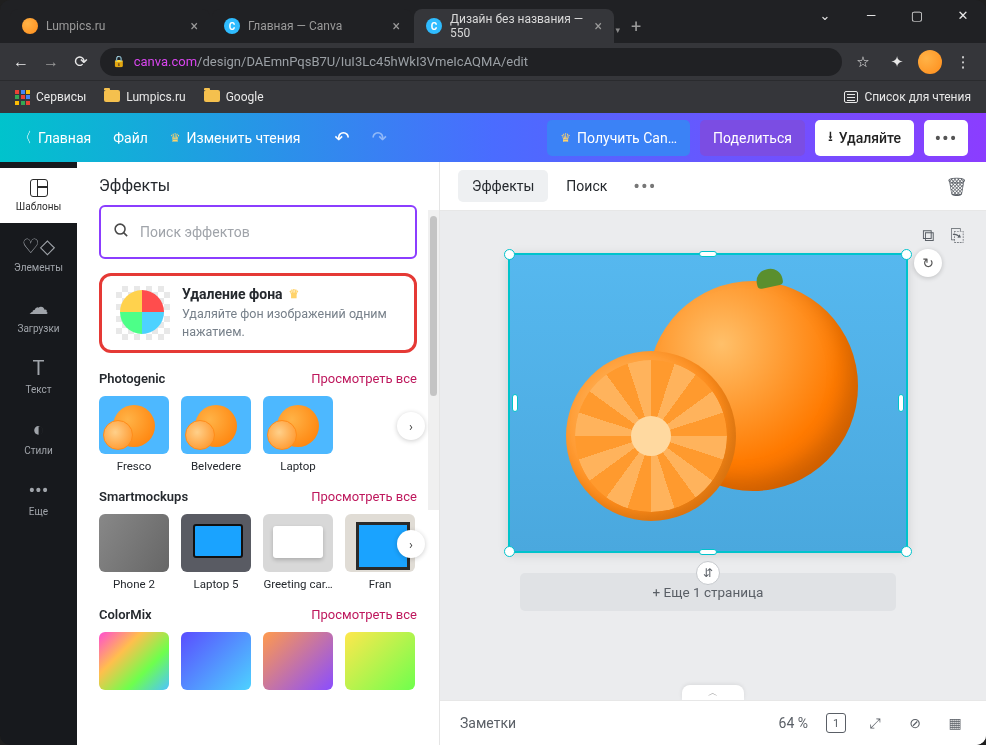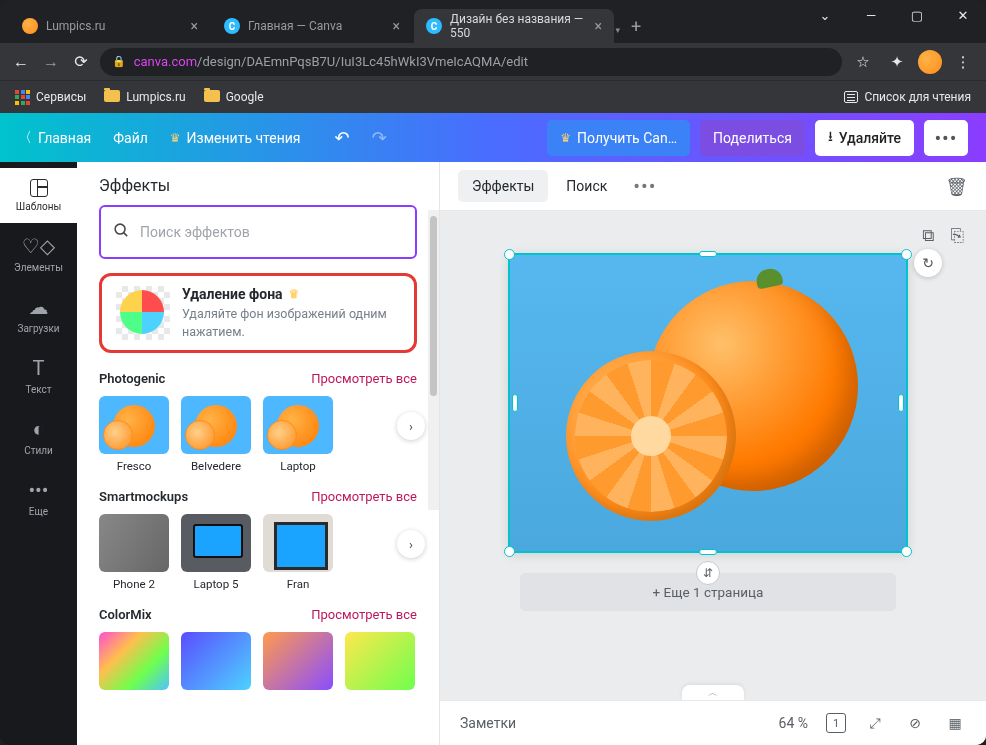--- a/index.html
+++ b/index.html
@@ -336,20 +336,24 @@
         <div class="row">
           <div class="item">
               <div class="th th-phone"></div>
               <div class="lbl">Phone 2</div>
             </div>
           <div class="item">
               <div class="th th-laptop"></div>
               <div class="lbl">Laptop 5</div>
             </div>
           <div class="item">
+              <div class="th th-card"></div>
+              <div class="lbl">Greeting car…</div>
+            </div>
+          <div class="item">
               <div class="th th-frame"></div>
               <div class="lbl">Fran</div>
             </div>
           <div class="row-arrow">›</div>
         </div>
       </div>
 
       <div class="sect">
         <div class="sect-h">
             <span>ColorMix</span>

